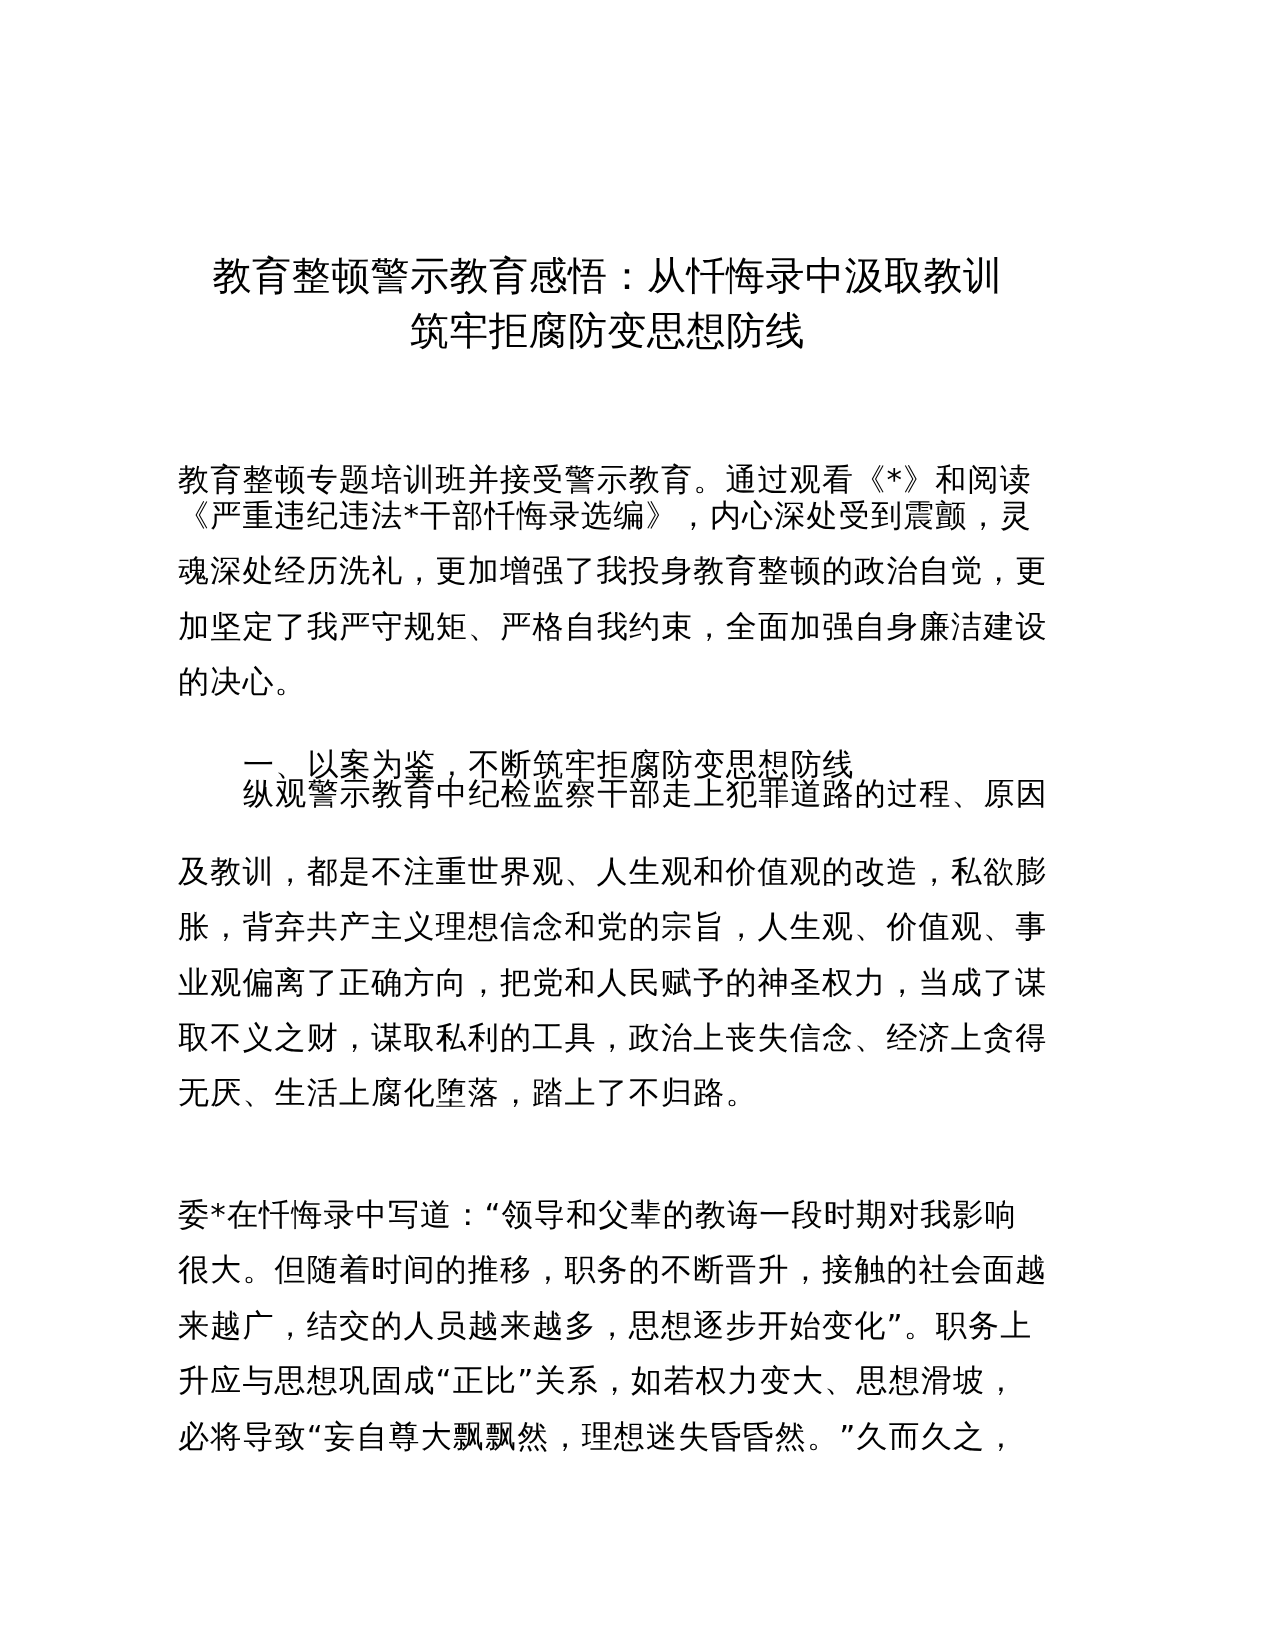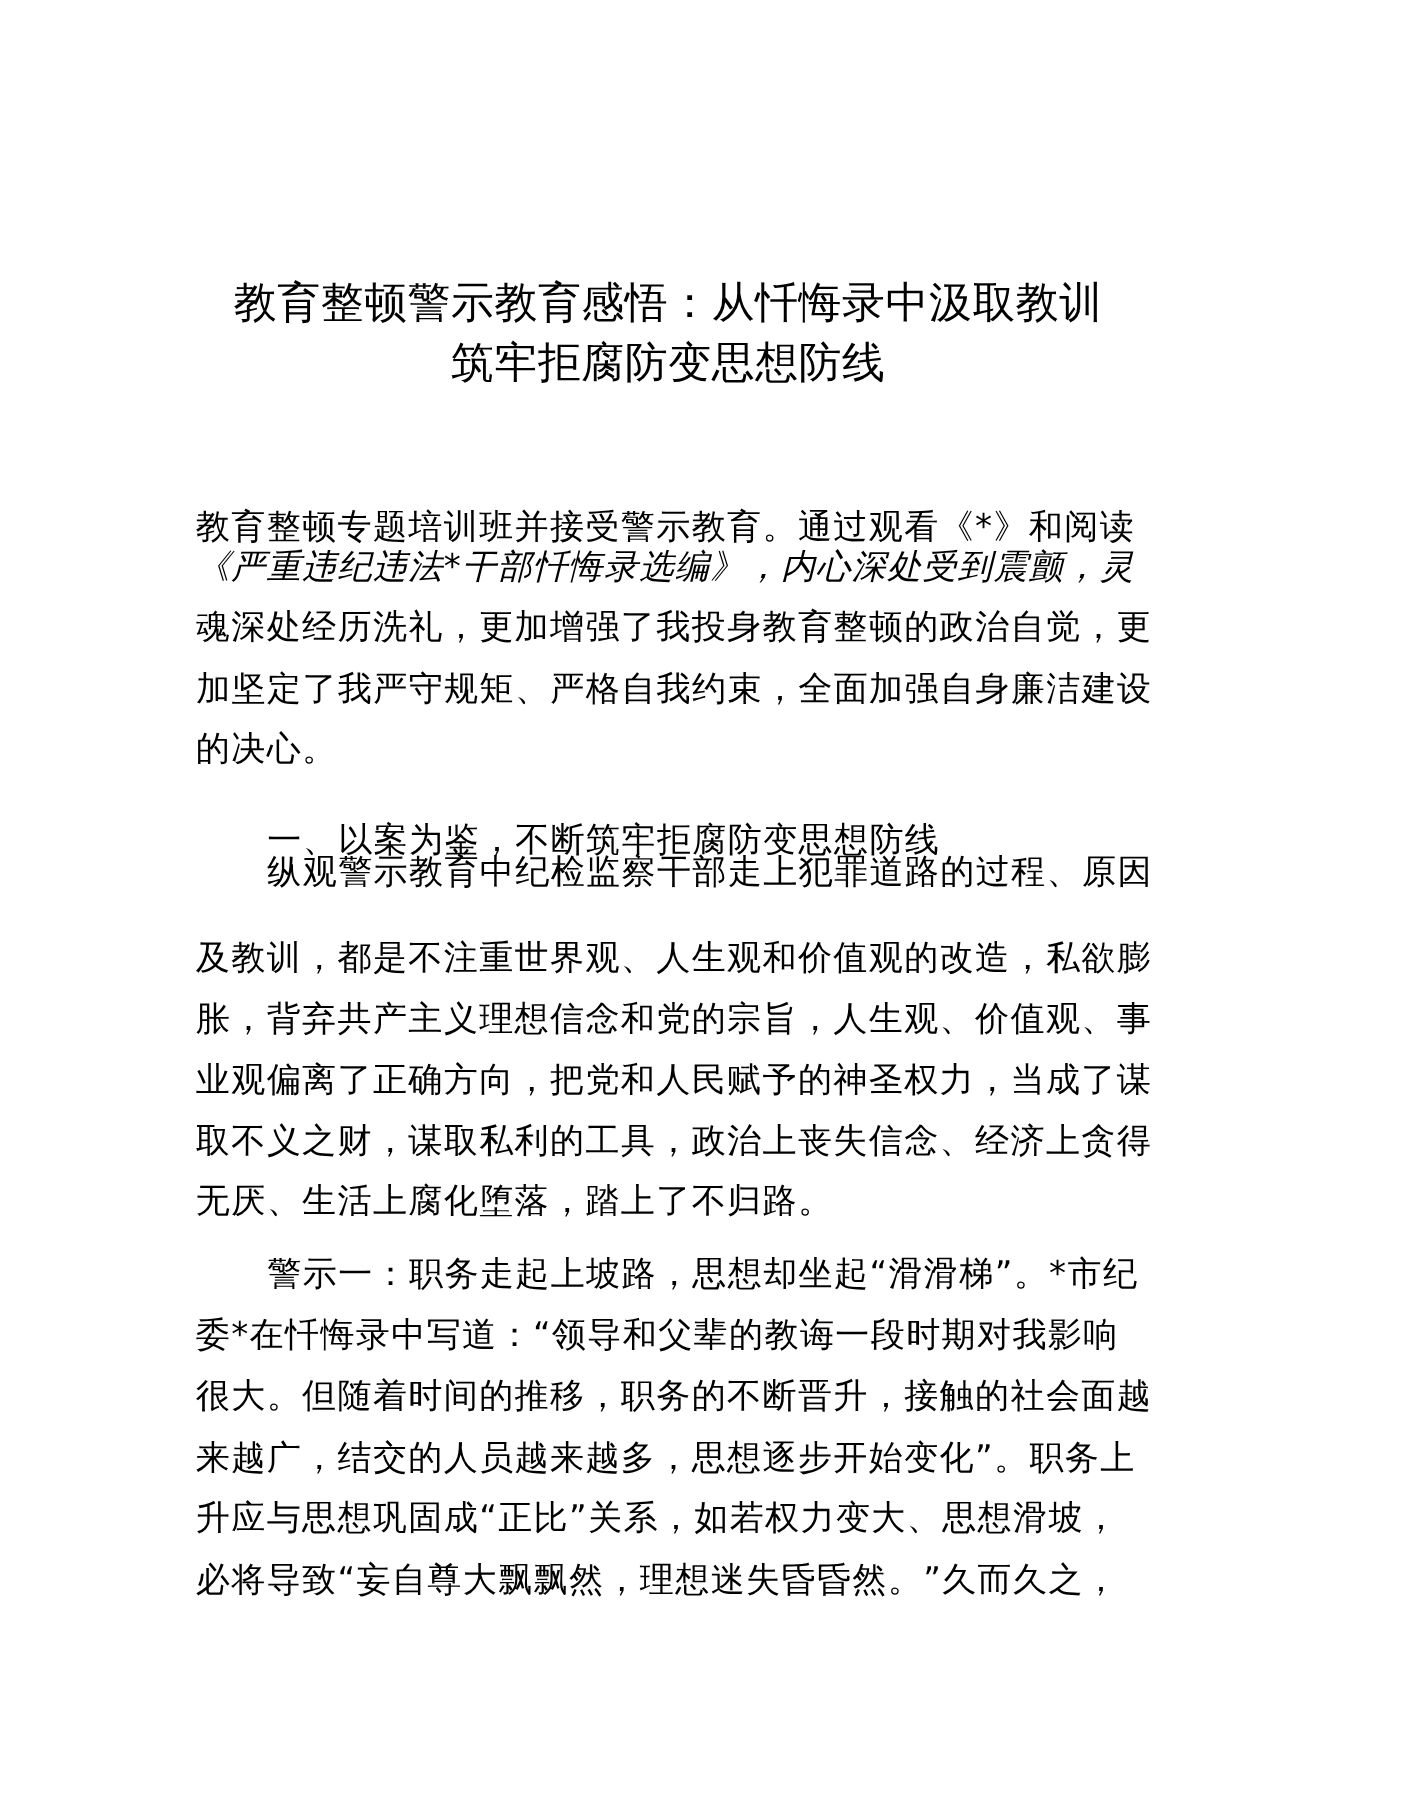--- a/index.html
+++ b/index.html
@@ -24,34 +24,33 @@
 <body>
 
 <div class="page">
 
   <div class="title" style="top:212px;">
     <span class="l1">教育整顿警示教育感悟：从忏悔录中汲取教训</span>
     <span class="l2">筑牢拒腐防变思想防线</span>
   </div>
 
   <div class="line" style="top:423px;">教育整顿专题培训班并接受警示教育。通过观看《*》和阅读</div>
-  <div class="line" style="top:459px;font-style:italic;">《严重违纪违法*干部忏悔录选编》，内心深处受到震颤，灵</div>
+  <div class="line" style="top:459px;">《严重违纪违法*干部忏悔录选编》，内心深处受到震颤，灵</div>
   <div class="line" style="top:514px;">魂深处经历洗礼，更加增强了我投身教育整顿的政治自觉，更</div>
   <div class="line" style="top:570px;text-align:center;">加坚定了我严守规矩、严格自我约束，全面加强自身廉洁建设</div>
   <div class="line" style="top:625px;">的决心。</div>
 
   <div class="line indent" style="top:708px;">一、以案为鉴，不断筑牢拒腐防变思想防线</div>
 
   <div class="line indent" style="top:737px;">纵观警示教育中纪检监察干部走上犯罪道路的过程、原因</div>
   <div class="line" style="top:815px;">及教训，都是不注重世界观、人生观和价值观的改造，私欲膨</div>
   <div class="line" style="top:870px;">胀，背弃共产主义理想信念和党的宗旨，人生观、价值观、事</div>
   <div class="line" style="top:926px;">业观偏离了正确方向，把党和人民赋予的神圣权力，当成了谋</div>
   <div class="line" style="top:981px;">取不义之财，谋取私利的工具，政治上丧失信念、经济上贪得</div>
   <div class="line" style="top:1036px;">无厌、生活上腐化堕落，踏上了不归路。</div>
 
-  <div class="line indent" style="top:1102px;">警示一：职务走起上坡路，思想却坐起“滑滑梯”。*市纪</div>
   <div class="line" style="top:1213px;">很大。但随着时间的推移，职务的不断晋升，接触的社会面越</div>
   <div class="line" style="top:1158px;">委*在忏悔录中写道：“领导和父辈的教诲一段时期对我影响</div>
   <div class="line" style="top:1269px;">来越广，结交的人员越来越多，思想逐步开始变化”。职务上</div>
   <div class="line" style="top:1324px;">升应与思想巩固成“正比”关系，如若权力变大、思想滑坡，</div>
   <div class="line" style="top:1380px;">必将导致“妄自尊大飘飘然，理想迷失昏昏然。”久而久之，</div>
 
 </div>
 
 </body></html>

